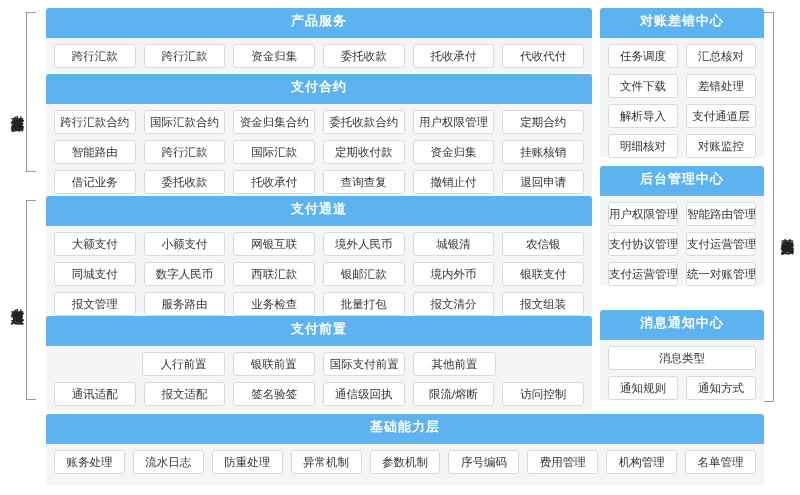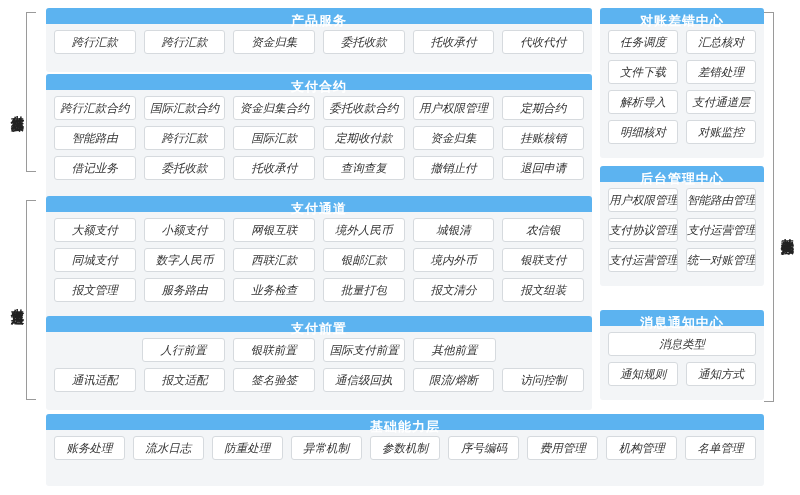--- a/index.html
+++ b/index.html
@@ -46,35 +46,34 @@
     padding: 0;
   }
   .group-header {
     background: #5dade2;
     background: #5cb3f0;
     color: #ffffff;
     font-size: 13px;
     font-weight: bold;
     text-align: center;
     line-height: 26px;
-    height: 16px;
+    height: 30px;
     border-radius: 3px 3px 0 0;
     letter-spacing: 1px;
   }
   .group.blue-band .group-header {
     background: #5cb3f0;
   }
   .rows {
     padding: 6px 8px 8px 8px;
   }
   .row {
     display: flex;
     gap: 8px;
     margin-bottom: 6px;
-    font-style: italic;
   }
   .row:last-child { margin-bottom: 0; }
   .cell {
     flex: 1 1 0;
     background: #ffffff;
     border: 1px solid #d6dade;
     border-radius: 3px;
     font-size: 11.5px;
     color: #333;
     text-align: center;

